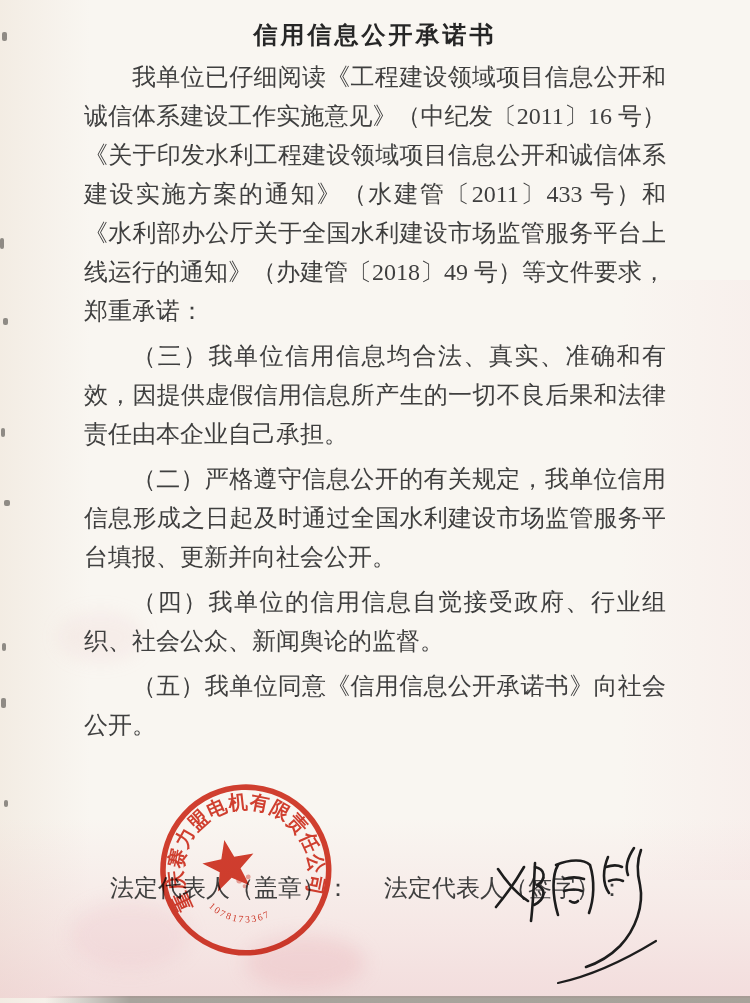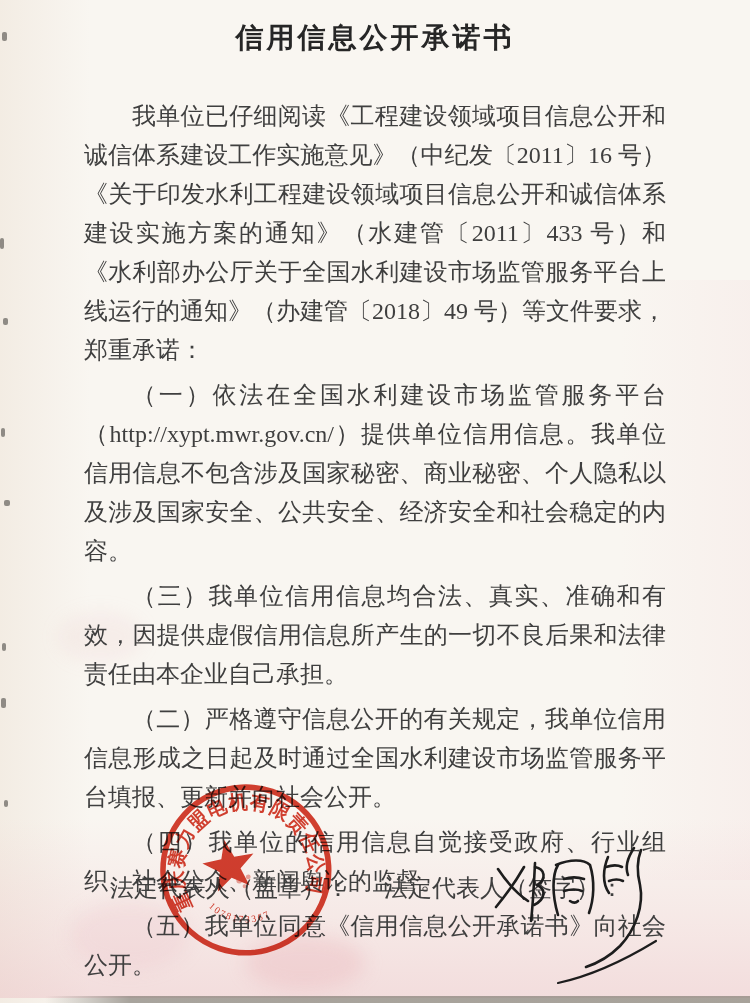--- a/index.html
+++ b/index.html
@@ -21,26 +21,26 @@
     background:linear-gradient(90deg, rgba(125,120,112,0), rgba(125,120,112,.65) 12%, rgba(140,134,125,.75)); }
   .smudge { position:absolute; border-radius:50%; filter:blur(9px); pointer-events:none; }
   .sm1 { left:70px;  top:900px; width:120px; height:70px; background:rgba(231,170,178,.16); }
   .sm2 { left:245px; top:935px; width:120px; height:55px; background:rgba(231,160,168,.24); }
   .sm3 { left:58px;  top:612px; width:85px;  height:50px; background:rgba(231,170,178,.12); }
   .speck { position:absolute; background:#3c3a36; border-radius:2px; opacity:.55; }
 
   
   .title {
     margin:0; padding-top:19px; text-align:center;
-    font-size:28px; font-weight:700; letter-spacing:3px; color:#262626;
+    font-size:24px; font-weight:700; letter-spacing:3px; color:#262626;
   }
   .doc-body {
     position:absolute; left:84px; right:84px; top:58px;
     font-size:24px; line-height:39px; color:#3f3f3f;
-    text-align:justify; text-justify:inter-character;margin-top:39px;
+    text-align:justify; text-justify:inter-character;
   }
   .doc-body p { margin:0 0 6px 0; text-indent:2em; }
   .sig-row {
     position:absolute; left:110px; top:872px; width:600px;
     font-size:24px; color:#3f3f3f; white-space:nowrap;
   }
   .sig-row .rep-label { margin-left:34px; }
 
   
   .seal { position:absolute; left:150px; top:778px; width:192px; height:190px;
@@ -66,21 +66,20 @@
   <div class="speck" style="left:4px;top:500px;width:6px;height:6px"></div>
   <div class="speck" style="left:2px;top:643px;width:4px;height:8px"></div>
   <div class="speck" style="left:1px;top:698px;width:5px;height:10px"></div>
   <div class="speck" style="left:4px;top:800px;width:4px;height:7px"></div>
   <div class="bottom-band"></div>
 
   <h1 class="title">信用信息公开承诺书</h1>
 
   <div class="doc-body">
     <p>我单位已仔细阅读《工程建设领域项目信息公开和诚信体系建设工作实施意见》（中纪发〔2011〕16 号）《关于印发水利工程建设领域项目信息公开和诚信体系建设实施方案的通知》（水建管〔2011〕433 号）和《水利部办公厅关于全国水利建设市场监管服务平台上线运行的通知》（办建管〔2018〕49 号）等文件要求，郑重承诺：</p>
-    <p>（一）依法在全国水利建设市场监管服务平台（http://xypt.mwr.gov.cn/）提供单位信用信息。我单位信用信息不包含涉及国家秘密、商业秘密、个人隐私以及涉及国家安全、公共安全、经济安全和社会稳定的内容。</p>
     <p>（三）我单位信用信息均合法、真实、准确和有效，因提供虚假信用信息所产生的一切不良后果和法律责任由本企业自己承担。</p>
     <p>（二）严格遵守信息公开的有关规定，我单位信用信息形成之日起及时通过全国水利建设市场监管服务平台填报、更新并向社会公开。</p>
     <p>（四）我单位的信用信息自觉接受政府、行业组织、社会公众、新闻舆论的监督。</p>
     <p>（五）我单位同意《信用信息公开承诺书》向社会公开。</p>
   </div>
 
   <div class="sig-row">
     <span>法定代表人（盖章）：</span><span class="rep-label">法定代表人（签字）：</span>
   </div>
 

